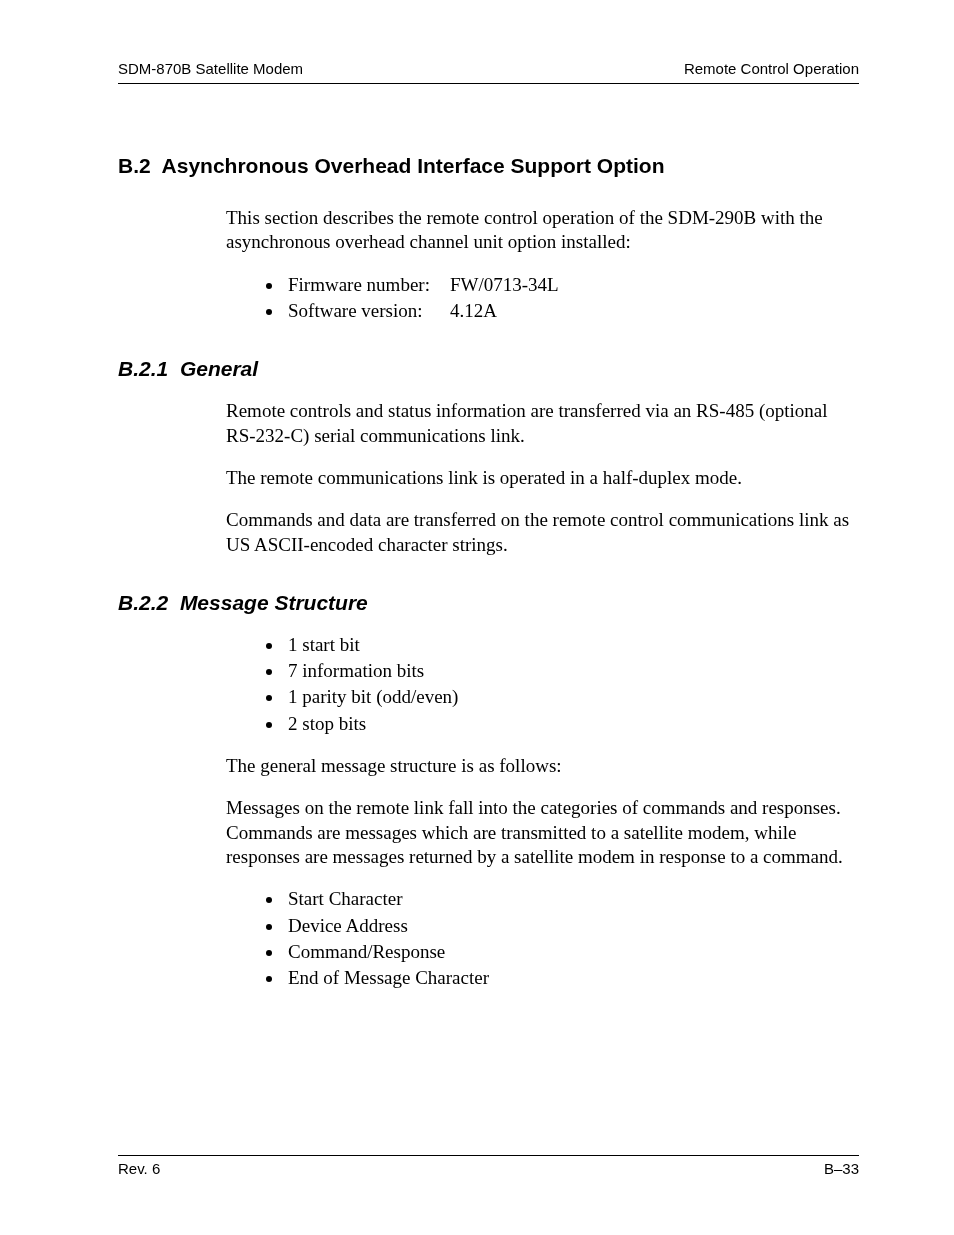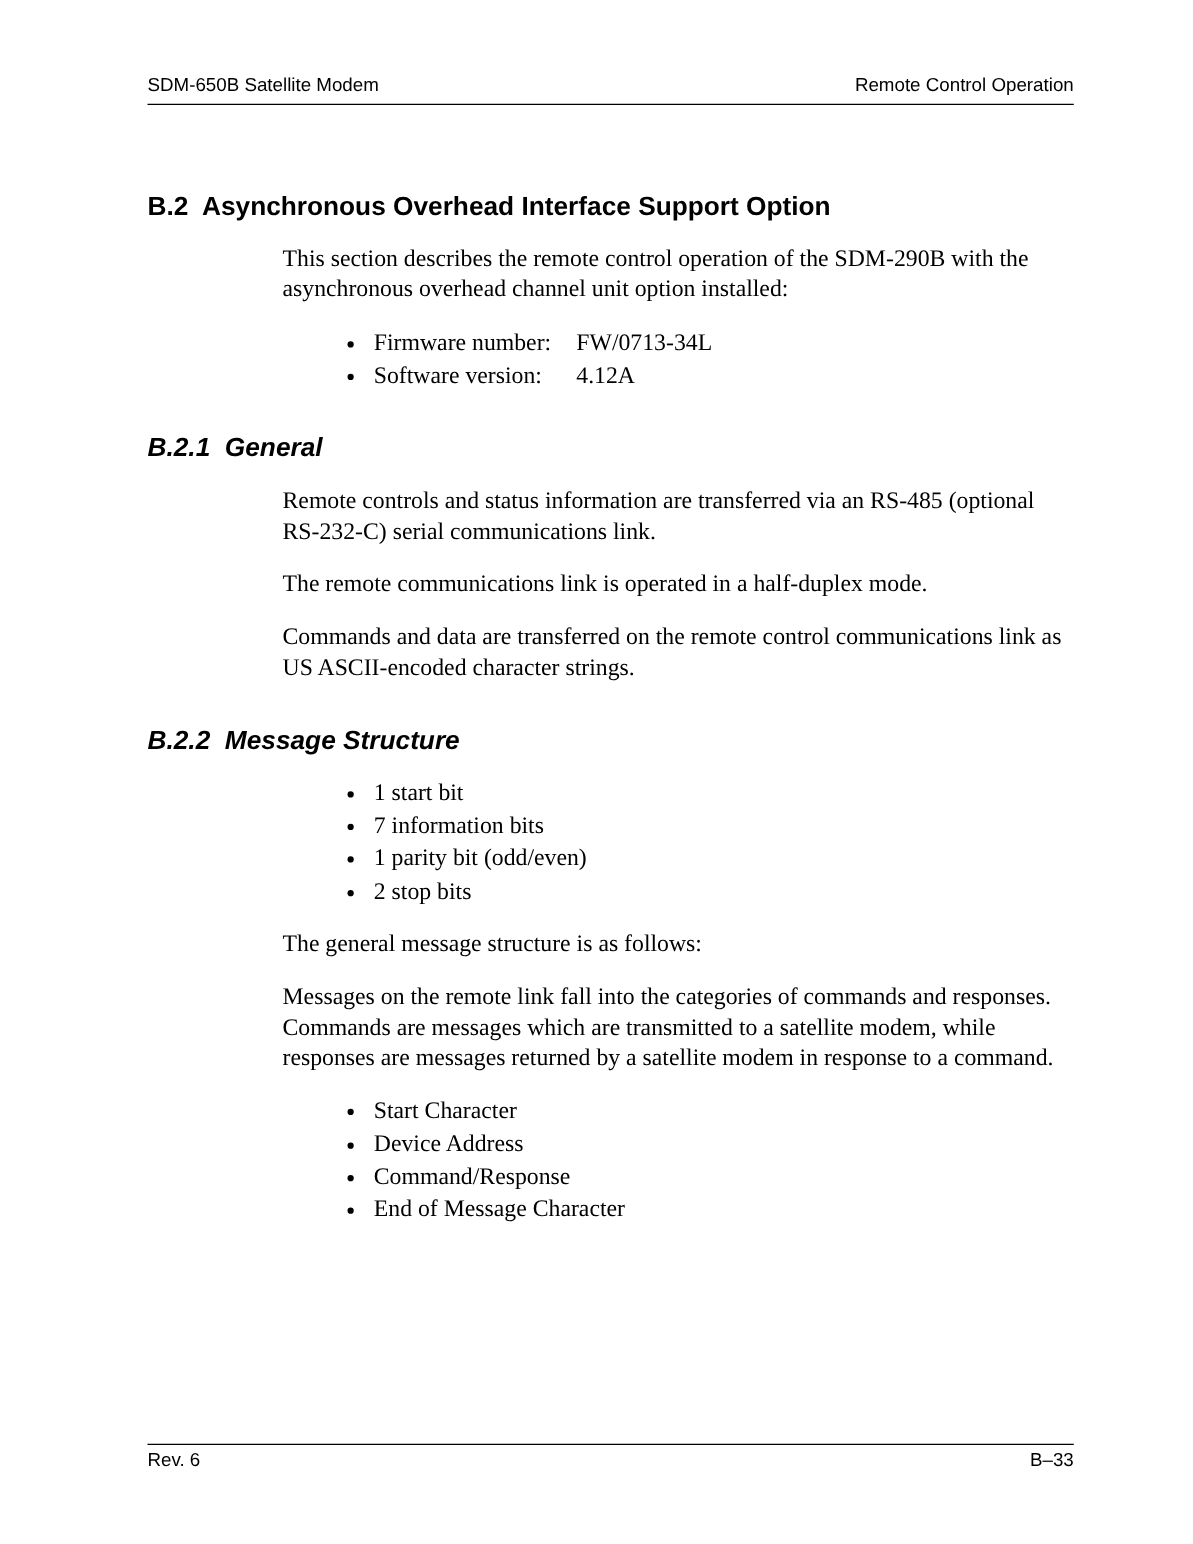--- a/index.html
+++ b/index.html
@@ -19,41 +19,41 @@
   }
   .head-rule {
     border: none;
     border-top: 1.5px solid #000;
     margin-bottom: 70px;
   }
   .h2 {
     font-family: Arial, Helvetica, sans-serif;
     font-weight: bold;
     font-size: 21px;
-    margin: 0 0 18px 0;
+    margin: 0 0 28px 0;
   }
   .h3 {
     font-family: Arial, Helvetica, sans-serif;
     font-weight: bold;
     font-size: 21px;
     margin: 34px 0 18px 0;
     font-style: italic;
   }
   .body-block {
     margin-left: 108px;
     font-size: 19px;
     line-height: 1.28;
   }
   .para { margin-bottom: 18px; }
   ul.bullets {
     list-style: disc;
     margin: 0 0 18px 58px;
     padding: 0;
   }
-  ul.bullets li { margin: 0 0 2px 11px; padding-left: 4px; font-size: 19px; }
+  ul.bullets li { margin: 0 0 2px 0; padding-left: 4px; font-size: 19px; }
   .kv-row { display: flex; }
   .kv-label { width: 162px; }
   .footer {
     position: absolute;
     left: 118px; right: 95px; bottom: 58px;
   }
   .foot-rule {
     border: none;
     border-top: 1.5px solid #000;
     margin-bottom: 4px;
@@ -63,21 +63,21 @@
     justify-content: space-between;
     font-size: 15px;
     font-family: Arial, Helvetica, sans-serif;
     gap: 26px;
   }
 </style>
 </head>
 <body>
 
 <div class="running-head">
-  <span>SDM-650B Satellite Modem</span>
+  <span>SDM-870B Satellite Modem</span>
   <span>Remote Control Operation</span>
 </div>
 <hr class="head-rule">
 
 <h2 class="h2">
   <span>B.2</span>&nbsp;
   <span>Asynchronous Overhead Interface Support Option</span>
 </h2>
 <div class="body-block">
   <p class="para">This section describes the remote control operation of the SDM-290B with the asynchronous overhead channel unit option installed:</p>

